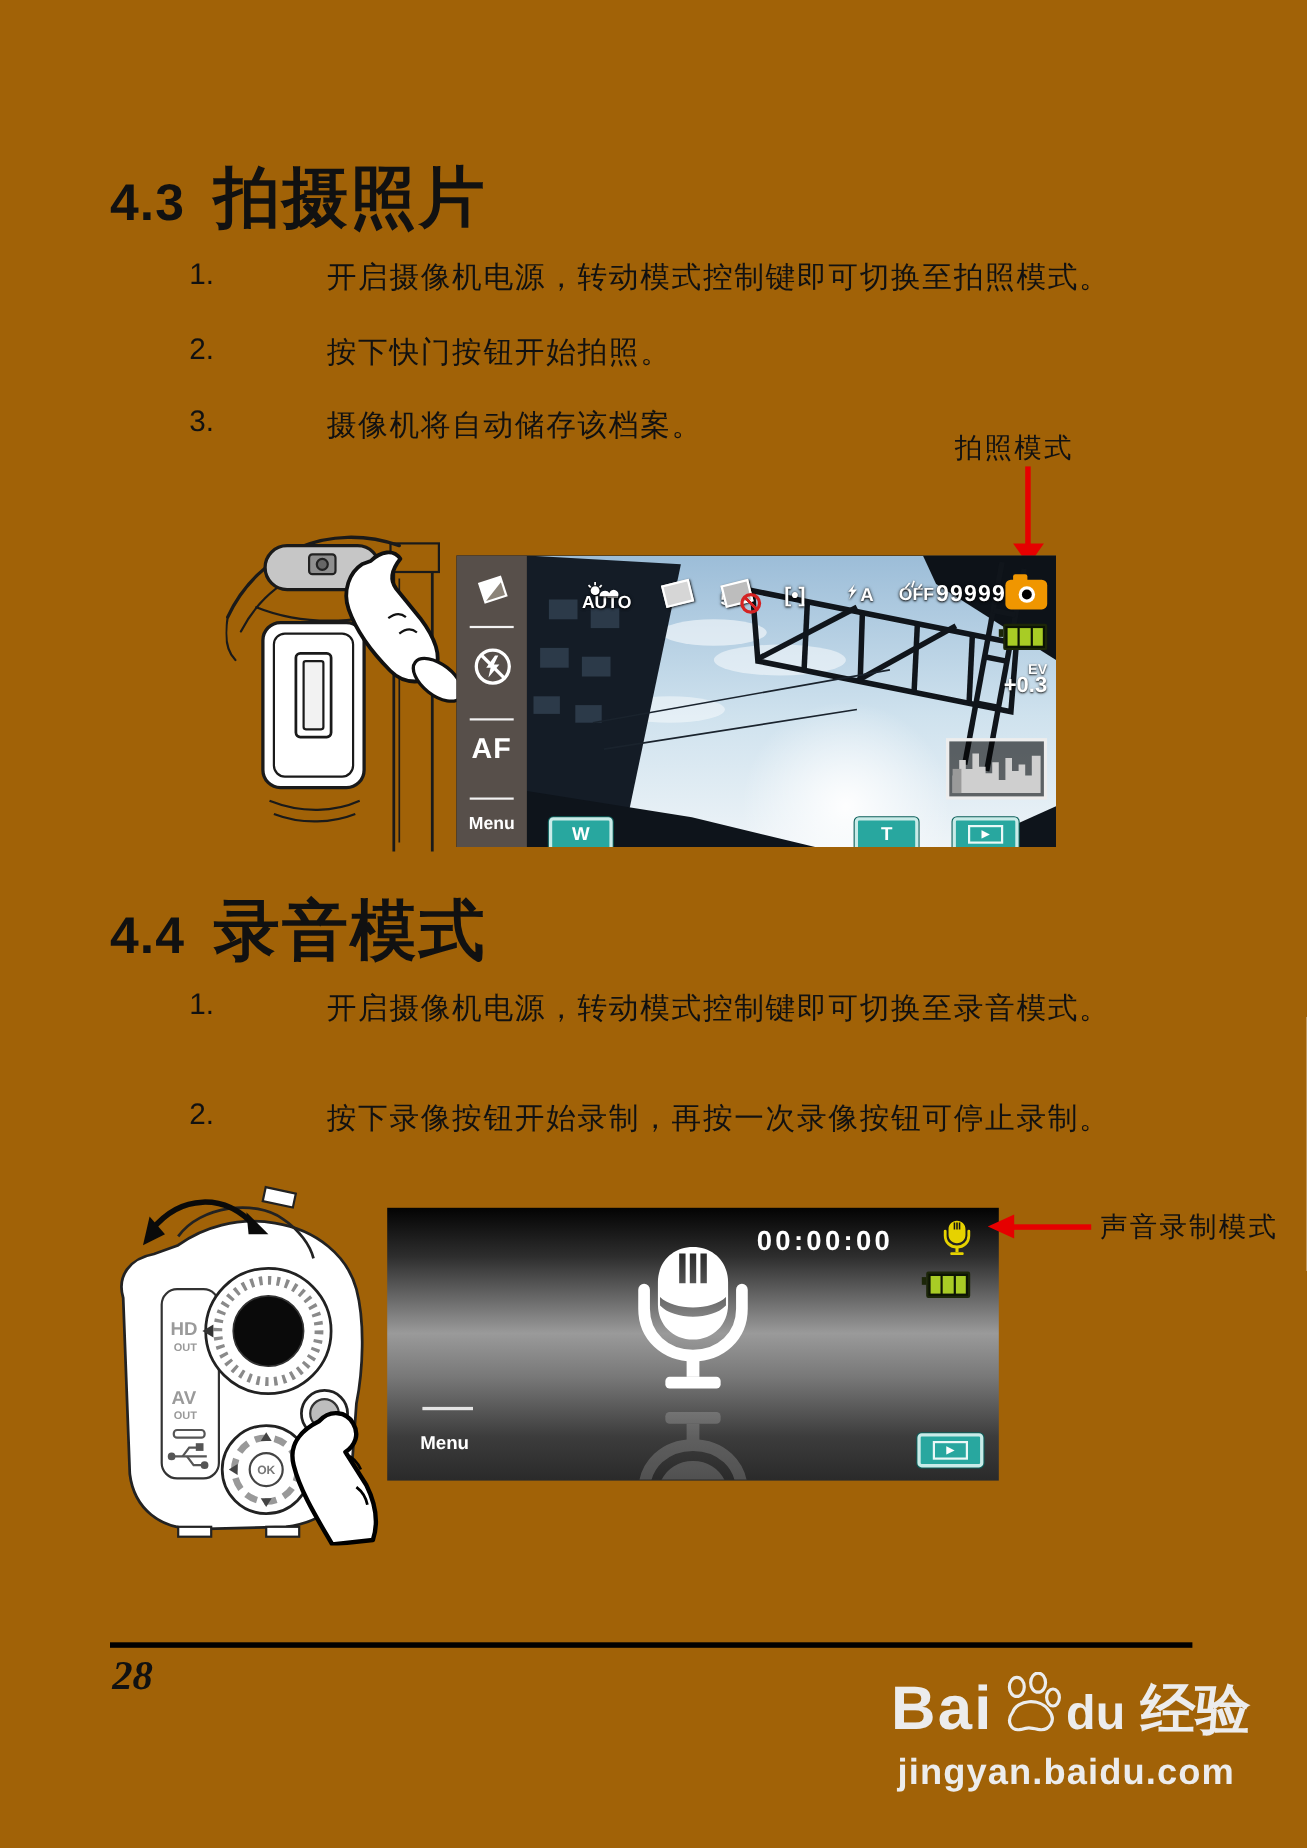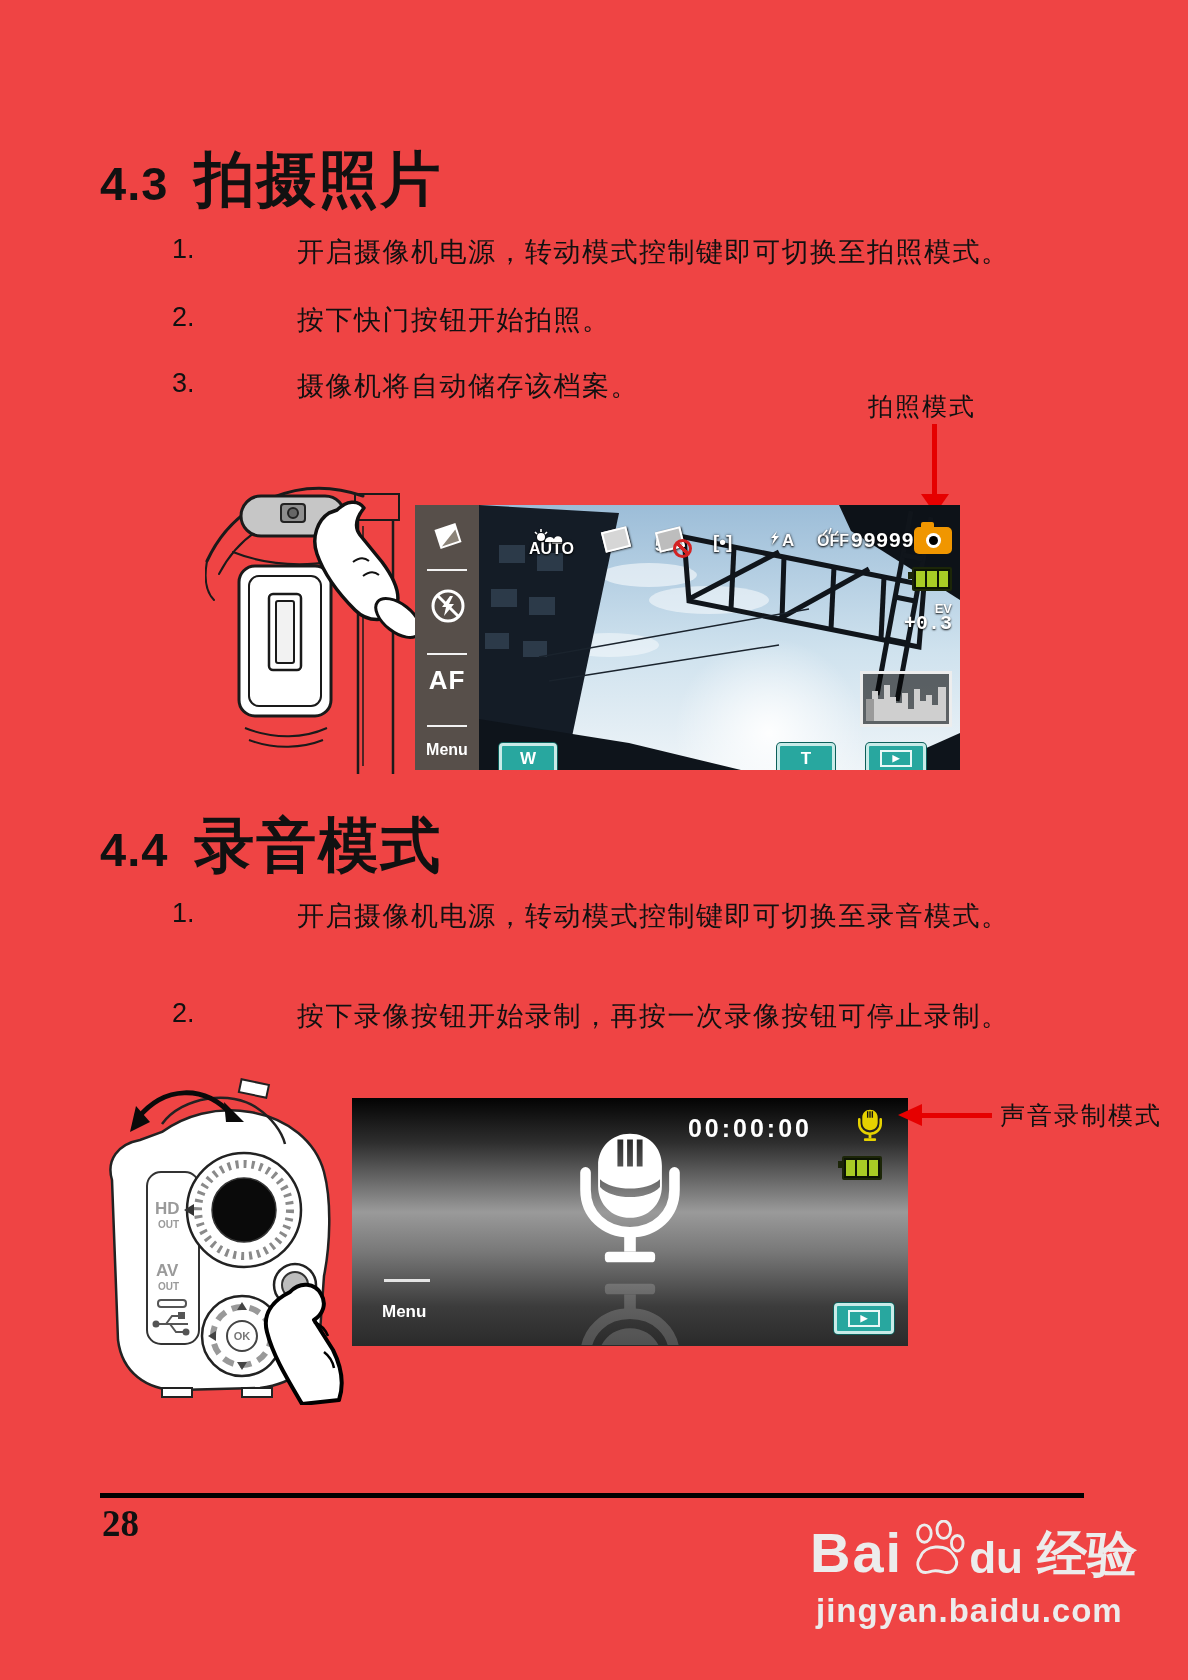--- a/index.html
+++ b/index.html
@@ -1,16 +1,16 @@
 <!DOCTYPE html>
 <html><head>
 <meta charset="utf-8">
 <style>
   html,body{margin:0;padding:0;background:#fff;}
-  .page{position:relative;width:1188px;height:1680px;background:#ef4444;overflow:hidden;
+  .page{position:relative;width:1188px;height:1680px;background:#a16207;overflow:hidden;
         font-family:"Liberation Sans", sans-serif;color:#111;}
   .abs{position:absolute;}
 
   
   .h-sec{display:flex;align-items:baseline;gap:26px;font-weight:bold;}
   .h-num{font-size:47px;letter-spacing:1px;}
   .h-title{font-size:60px;font-family:"Liberation Serif", serif;letter-spacing:2px;}
 
   
   .step{display:flex;left:172px;width:960px;}
@@ -39,40 +39,40 @@
   .counter{font-size:21px;letter-spacing:1px;}
   .mode-badge{position:absolute;width:38px;height:27px;background:#f09600;border-radius:5px;display:flex;align-items:center;justify-content:center;}
   .mode-badge::before{content:'';position:absolute;top:-5px;left:7px;width:13px;height:6px;background:#f09600;border-radius:2px 2px 0 0;}
   .lens{width:15px;height:15px;background:#fff;border-radius:50%;display:flex;align-items:center;justify-content:center;}
   .lens::after{content:'';width:9px;height:9px;background:#000;border-radius:50%;}
   .batt{position:absolute;width:32px;height:16px;border:2px solid #1c2608;background:#0c1404;border-radius:2px;display:flex;gap:2px;padding:2px;}
   .batt i{flex:1;background:#a8cc25;}
   .batt::before{content:'';position:absolute;left:-6px;top:3px;width:4px;height:7px;background:#1c2608;}
   .ev{color:#fff;font-weight:bold;text-align:right;text-shadow:0 1px 2px #000;line-height:15px;}
   .ev .ev-l{font-size:13px;display:block;}
-  .ev .ev-v{font-size:20px;display:block;font-family:Liberation Mono, monospace;}
+  .ev .ev-v{font-size:20px;display:block;}
   .btn-teal{position:absolute;height:25px;background:#28a79f;border:3px solid #c9ebe8;border-radius:4px;
             box-shadow:0 0 0 1px #0c5f5a;color:#fff;font-weight:bold;font-size:17px;
             display:flex;align-items:center;justify-content:center;}
   .play-inner{display:flex;align-items:center;justify-content:center;border:2px solid #eaf8f7;width:28px;height:13px;font-size:9px;line-height:9px;}
 
   
   .screen2{width:556px;height:248px;
      background:linear-gradient(180deg,#030303 0%,#2e2e2e 18%,#9a9a9a 46%,#787878 62%,#3c3c3c 84%,#2a2a2a 100%);}
   .timer{position:absolute;color:#fff;font-weight:bold;font-size:25px;letter-spacing:3px;}
   .mic-wrap{position:absolute;left:50%;top:28px;transform:translateX(-50%);width:116px;color:#fff;}
   .mic-refl{position:absolute;left:50%;top:177px;transform:translateX(-50%);width:116px;height:70px;overflow:hidden;opacity:.18;color:#fff;}
   .mic-refl svg{display:block;transform:scaleY(-1);}
   .mic-sm{position:absolute;color:#e6d200;}
   .menu2-line{position:absolute;width:46px;height:3px;background:#e4e4e4;}
   .menu2{position:absolute;color:#fff;font-weight:bold;font-size:17px;}
 
   
   .rule{background:#000;}
-  .pageno{font-family:"Liberation Serif", serif;font-weight:bold;font-size:37px;}
+  .pageno{font-family:"Liberation Serif", serif;font-style:italic;font-weight:bold;font-size:37px;}
   .wm{color:#ececec;}
   .wm-row{display:flex;align-items:flex-end;gap:4px;font-weight:bold;}
   .wm-bai{font-size:56px;line-height:50px;letter-spacing:2px;}
   .wm-du{font-size:44px;line-height:40px;}
   .wm-exp{font-size:50px;line-height:48px;margin-left:10px;}
   .wm-url{font-size:33px;font-weight:bold;letter-spacing:1px;margin-top:14px;margin-left:6px;}
 </style>
 </head>
 <body>
 

